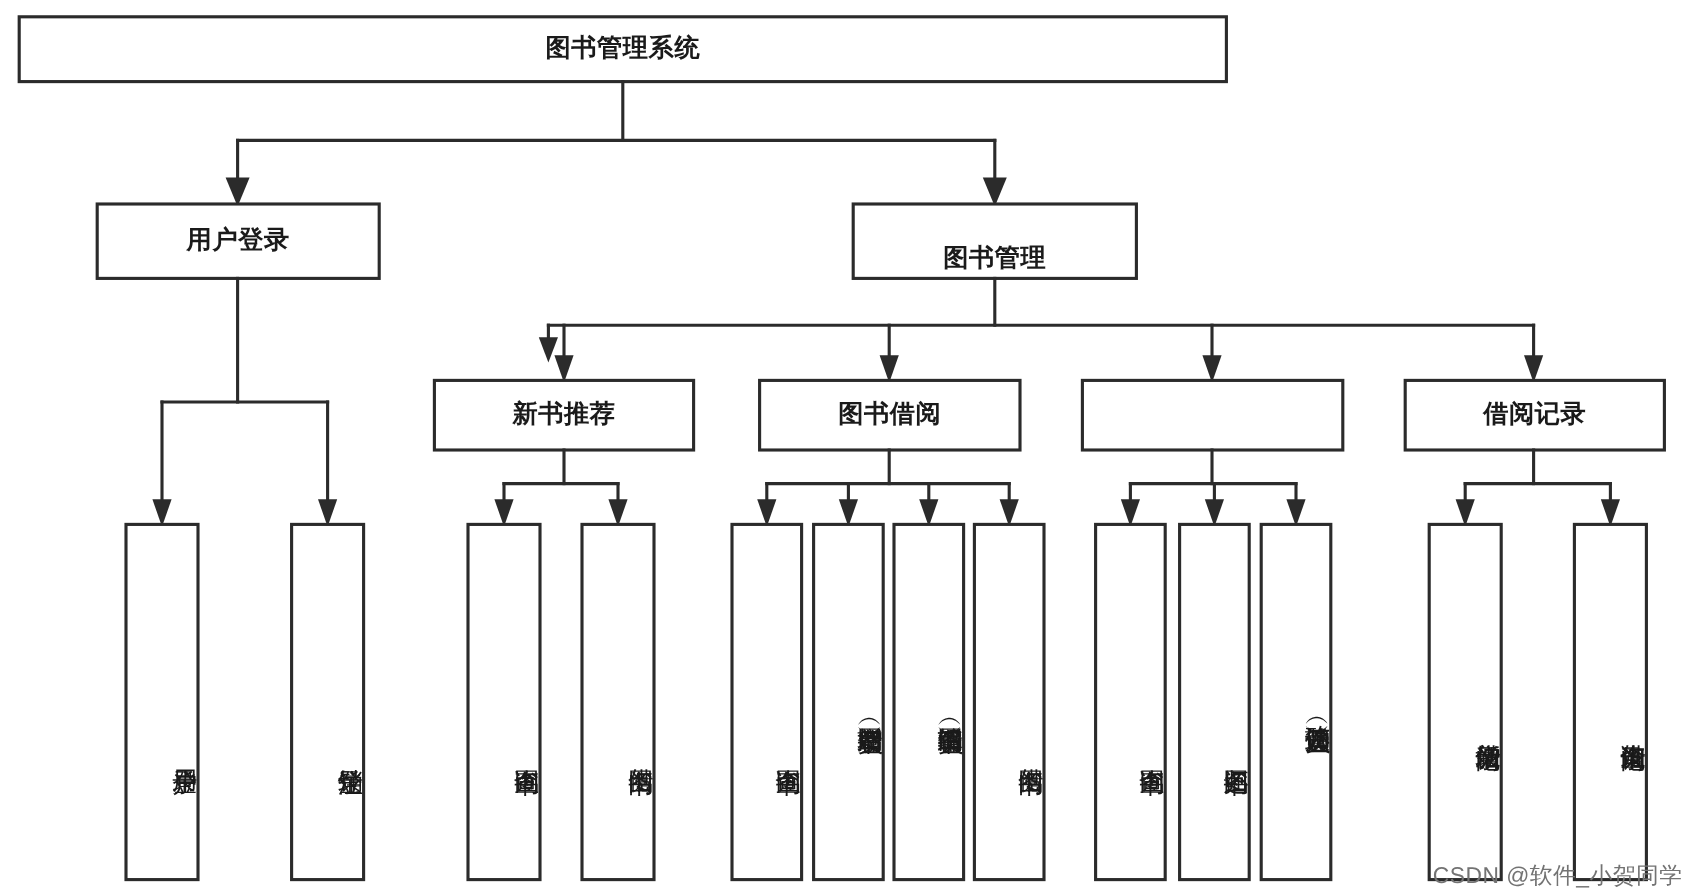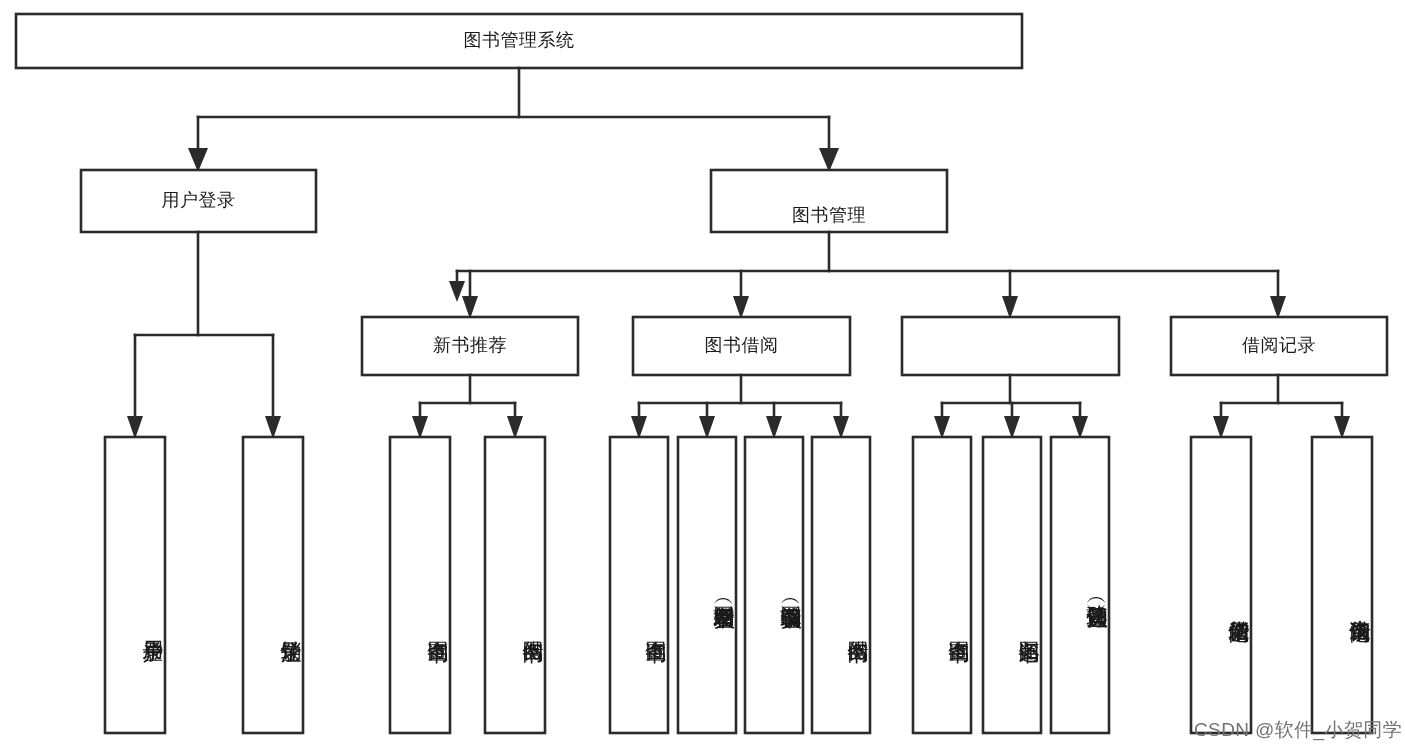--- a/index.html
+++ b/index.html
@@ -42,25 +42,26 @@
   .arrow-head {
     fill: #2b2b2b;
     stroke: none;
   }
   .node-label-h {
     position: absolute;
     display: flex;
     align-items: center;
     justify-content: center;
     color: #1a1a1a;
-    font-size: 18px;
+    font-size: 21px;
     line-height: 1.1;
     letter-spacing: 0.5px;
     white-space: nowrap;
     pointer-events: none;
+    font-weight: bold;
   }
   .node-label-v {
     position: absolute;
     display: flex;
     align-items: flex-start;
     justify-content: center;
     color: #1a1a1a;
     font-size: 21px;
     line-height: 1.12;
     letter-spacing: 0.5px;

